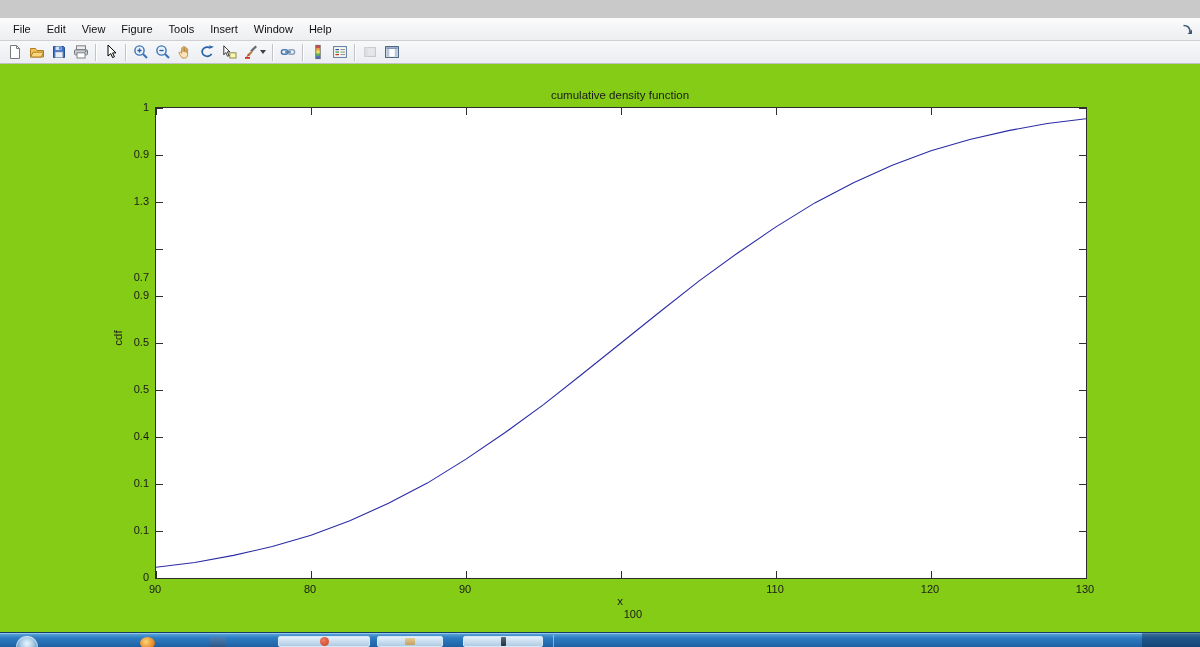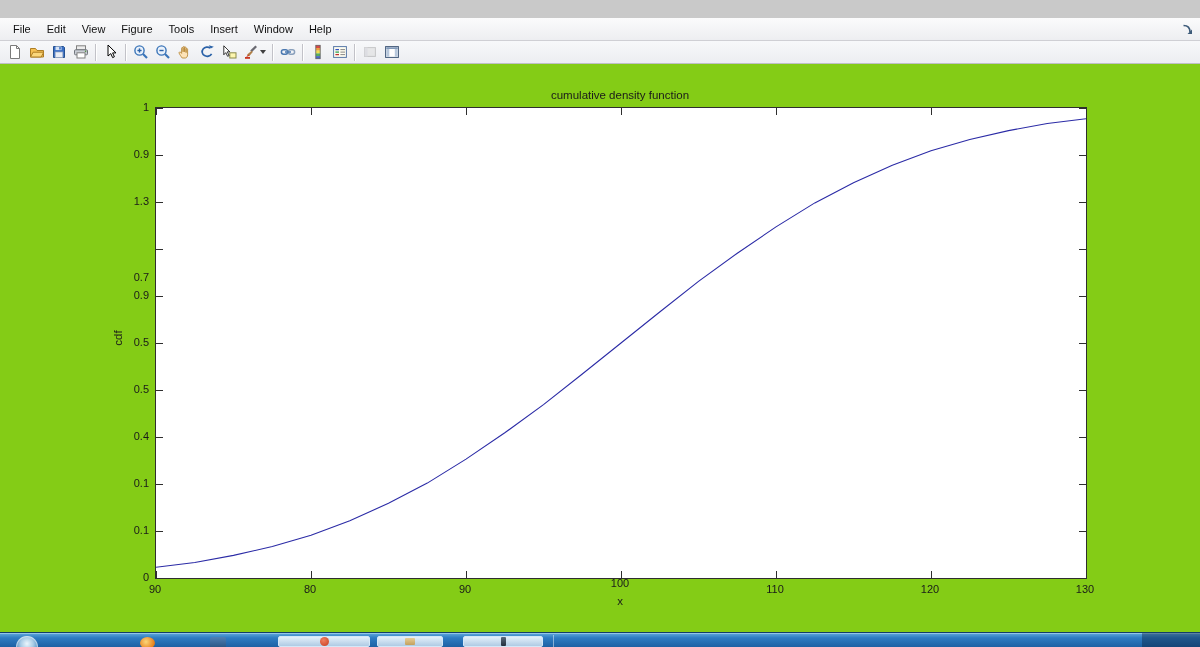--- a/index.html
+++ b/index.html
@@ -272,21 +272,21 @@
           <line x1="0" y1="0.0" x2="7" y2="0.0" stroke="#2E2E2E" stroke-width="1" shape-rendering="crispEdges"></line>
           <line x1="930" y1="0.0" x2="923" y2="0.0" stroke="#2E2E2E" stroke-width="1" shape-rendering="crispEdges"></line>
           <polyline points="0.0,459.2 38.8,454.5 77.5,447.4 116.3,438.5 155.0,427.2 193.8,412.7 232.5,395.3 271.3,375.1 310.0,351.1 348.8,324.8 387.5,296.6 426.3,266.0 465.0,235.0 503.7,204.0 542.5,173.4 581.3,145.2 620.0,118.9 658.8,94.9 697.5,74.7 736.3,57.3 775.0,42.8 813.8,31.5 852.5,22.6 891.3,15.5 930.0,10.8" fill="none" stroke="#2B2BA6" stroke-width="1.1"></polyline>
         </svg>
     </div>
     <div class="xlabel">x</div>
     <div class="ylabel">cdf</div>
   <div class="ticklabel-x" style="left: 133px; top: 519px;">90</div>
       <div class="ticklabel-x" style="left: 288px; top: 519px;">80</div>
       <div class="ticklabel-x" style="left: 443px; top: 519px;">90</div>
-      <div class="ticklabel-x" style="left: 598px; top: 513px;">100</div>
+      <div class="ticklabel-x" style="left: 598px; top: 544px; text-align: right;">100</div>
       <div class="ticklabel-x" style="left: 753px; top: 519px;">110</div>
       <div class="ticklabel-x" style="left: 908px; top: 519px;">120</div>
       <div class="ticklabel-x" style="left: 1063px; top: 519px;">130</div>
       <div class="ticklabel-y" style="left: 105px; top: 507px;">0</div>
       <div class="ticklabel-y" style="left: 105px; top: 460px;">0.1</div>
       <div class="ticklabel-y" style="left: 105px; top: 413px;">0.1</div>
       <div class="ticklabel-y" style="left: 105px; top: 366px;">0.4</div>
       <div class="ticklabel-y" style="left: 105px; top: 319px;">0.5</div>
       <div class="ticklabel-y" style="left: 105px; top: 272px;">0.5</div>
       <div class="ticklabel-y" style="left: 105px; top: 225px;">0.9</div>

